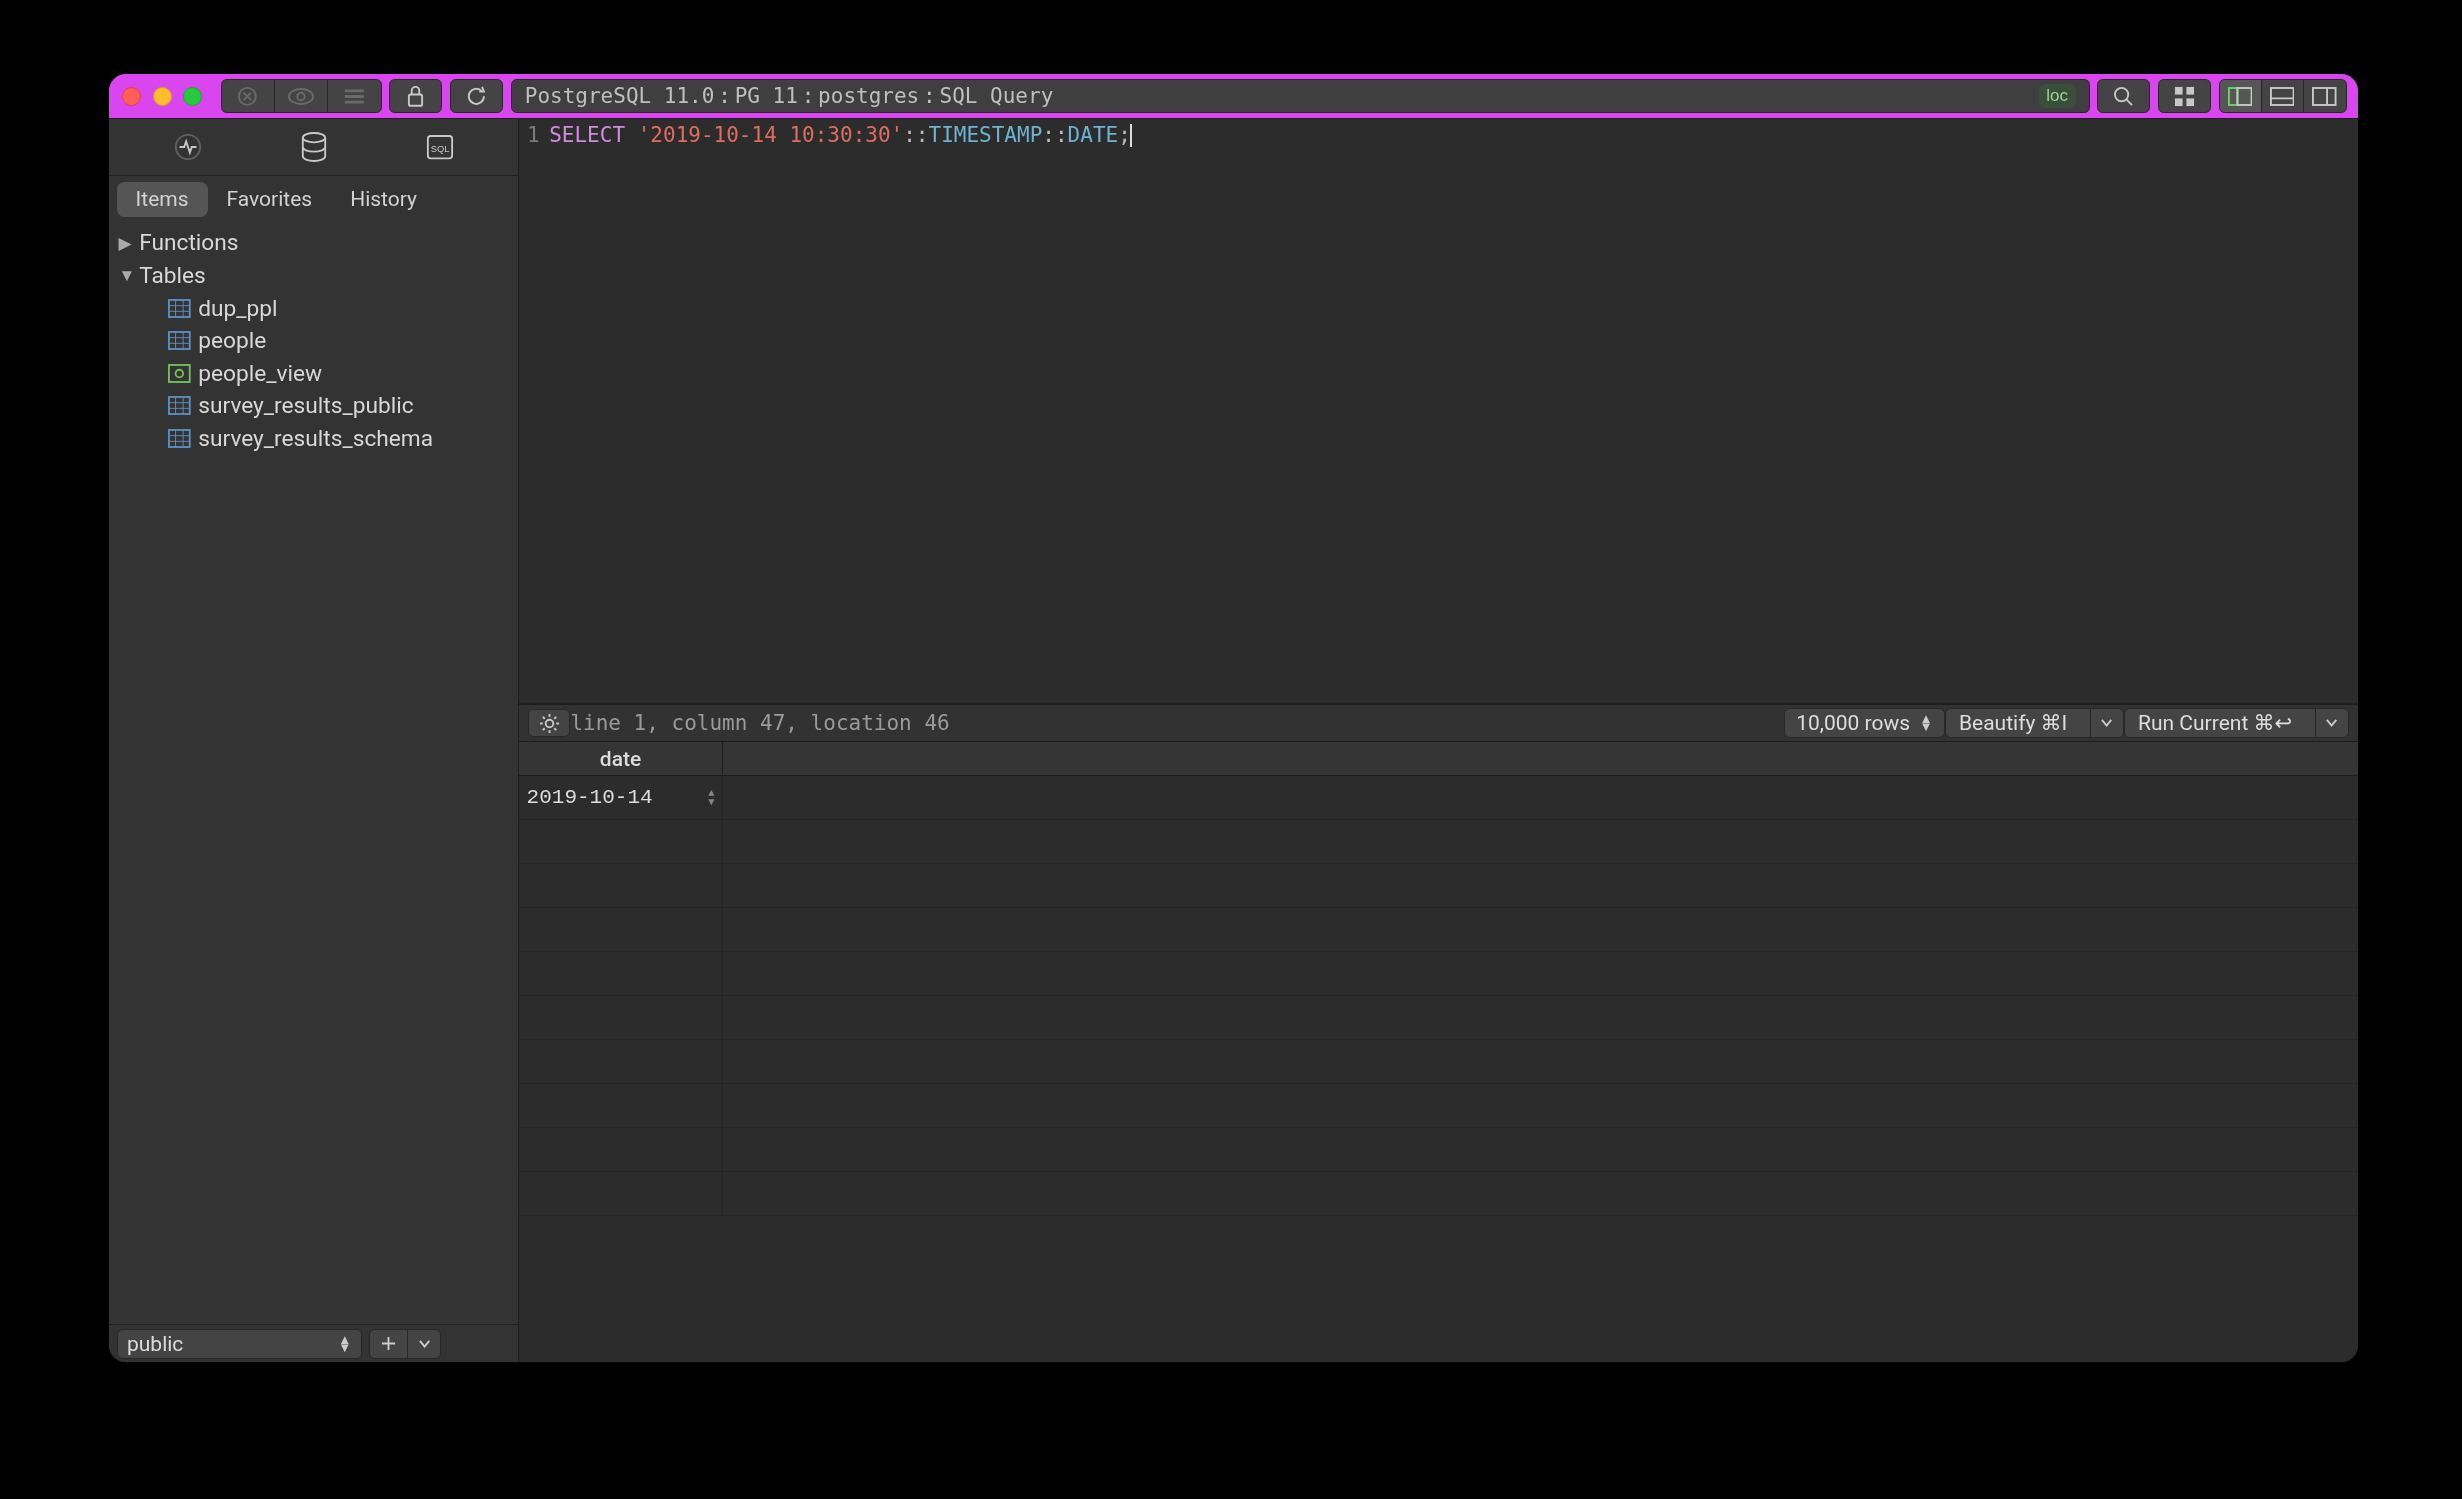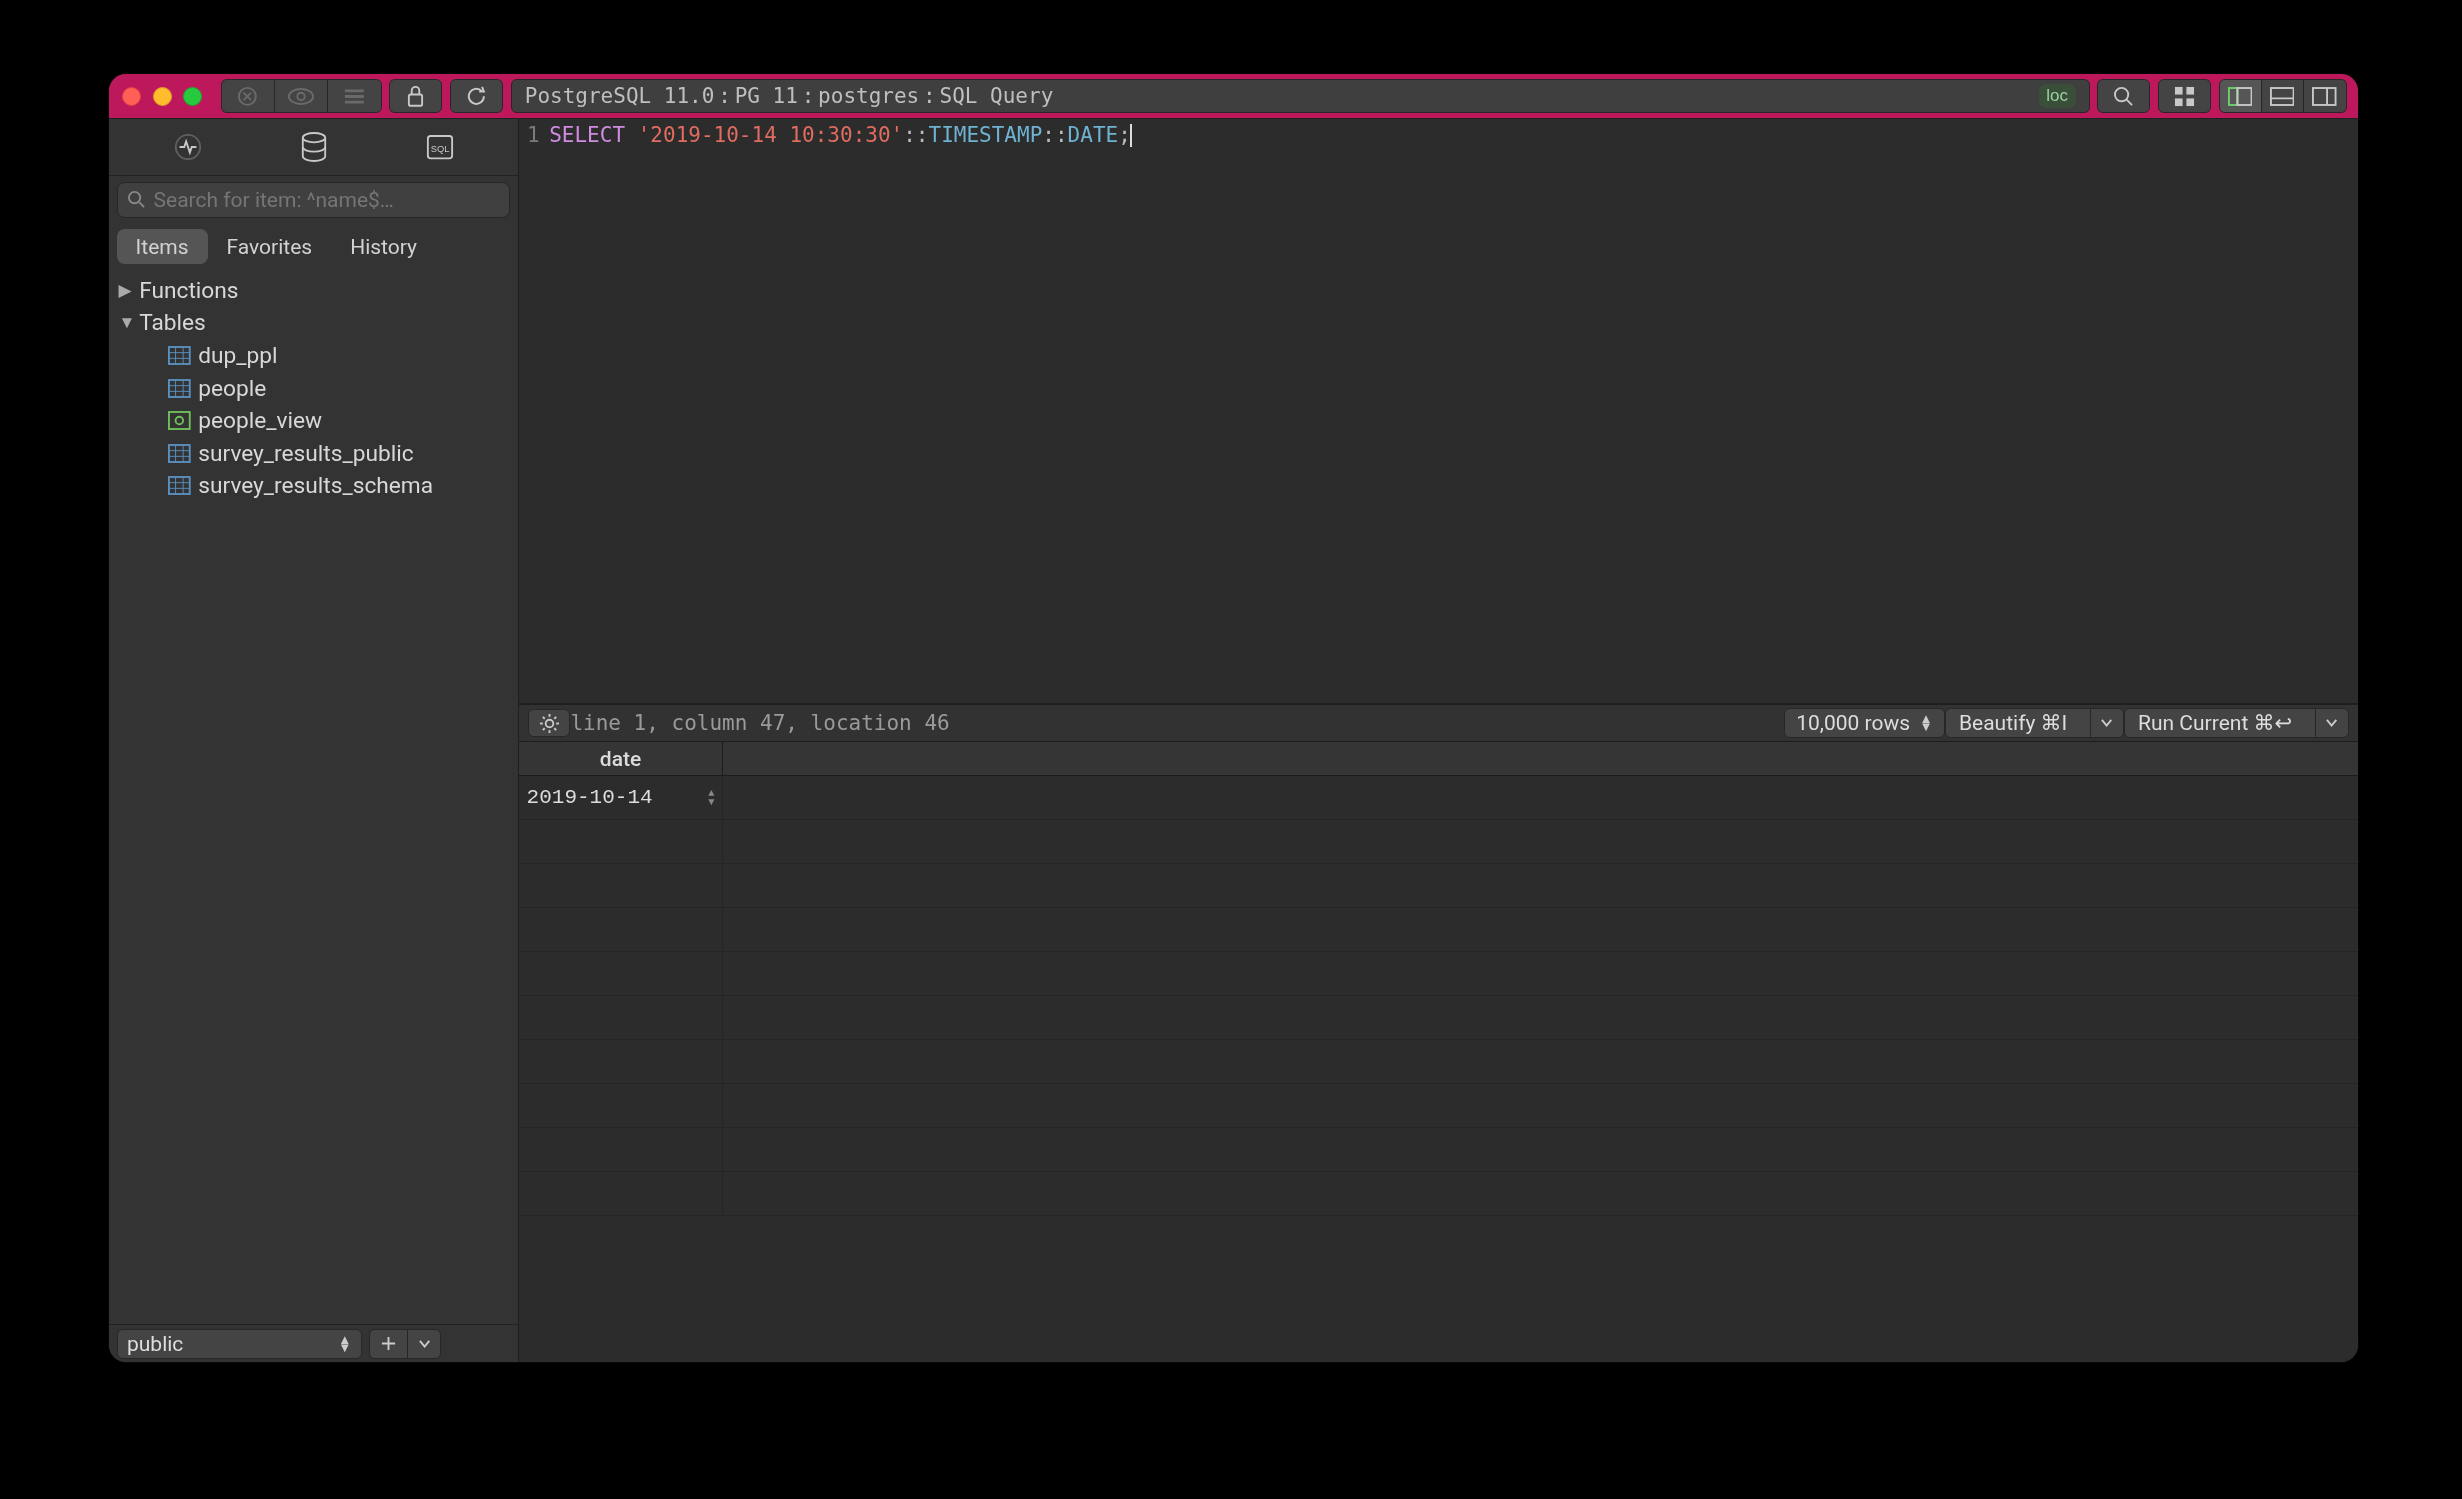--- a/index.html
+++ b/index.html
@@ -16,21 +16,21 @@
     width: 2249px; height: 1288px;
     background: #2f2f2f;
     border-radius: 17px;
     box-shadow: 0 0 57px rgba(0,0,0,0.9), 0 0 0 0.9px rgba(255,255,255,0.05);
     display: flex; flex-direction: column;
     overflow: hidden;
   }
   
   .titlebar {
     height: 45px;
-    background: #be185d;
+    background: #d946ef;
     border-bottom: 0.9px solid #1f1f1f;
     display: flex; align-items: center;
     padding: 0 7.6px;
     gap: 7.6px;
   }
   .traffic { display:flex; gap:11.3px; margin-left:5.7px; margin-right:11.3px; }
   .traffic-dot { width:19px; height:19px; border-radius:50%; }
   .red { background:#ff5f56; border:0.9px solid #e0443e; }
   .yellow { background:#ffbd2e; border:0.9px solid #dea123; }
   .green { background:#27c93f; border:0.9px solid #1aab29; }
@@ -336,29 +336,20 @@
             </svg>
         </div>
         <div class="side-tab-icon">
           <svg width="28" height="26.4" viewBox="0 0 30 28">
               <rect x="2" y="2" width="26" height="24" rx="3" fill="none" stroke="#c8c8c8" stroke-width="2"></rect>
               <text x="15" y="19" text-anchor="middle" fill="#c8c8c8" font-size="10" font-family="sans-serif">SQL</text>
             </svg>
         </div>
       </div>
 
-      <div class="search-row">
-        <div class="search-box">
-          <svg width="19" height="19" viewBox="0 0 20 20">
-              <circle cx="8" cy="8" r="6" fill="none" stroke="#888" stroke-width="2"></circle>
-              <line x1="13" y1="13" x2="18" y2="18" stroke="#888" stroke-width="2"></line>
-            </svg>
-          <input placeholder="Search for item: ^name$…" style="">
-        </div>
-      </div>
 
       <div class="filter-seg">
         <div class="filter-btn active">Items</div>
         <div class="filter-btn">Favorites</div>
         <div class="filter-btn">History</div>
       </div>
 
       <div class="tree">
         <div class="tree-row">
           <span class="disclosure">▶</span>

